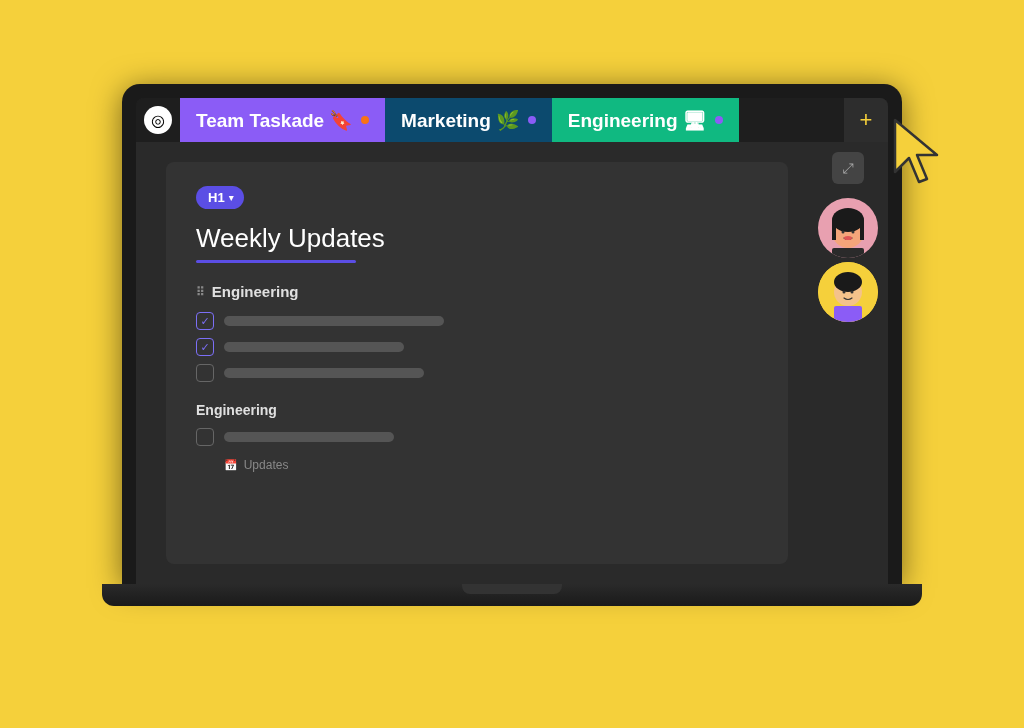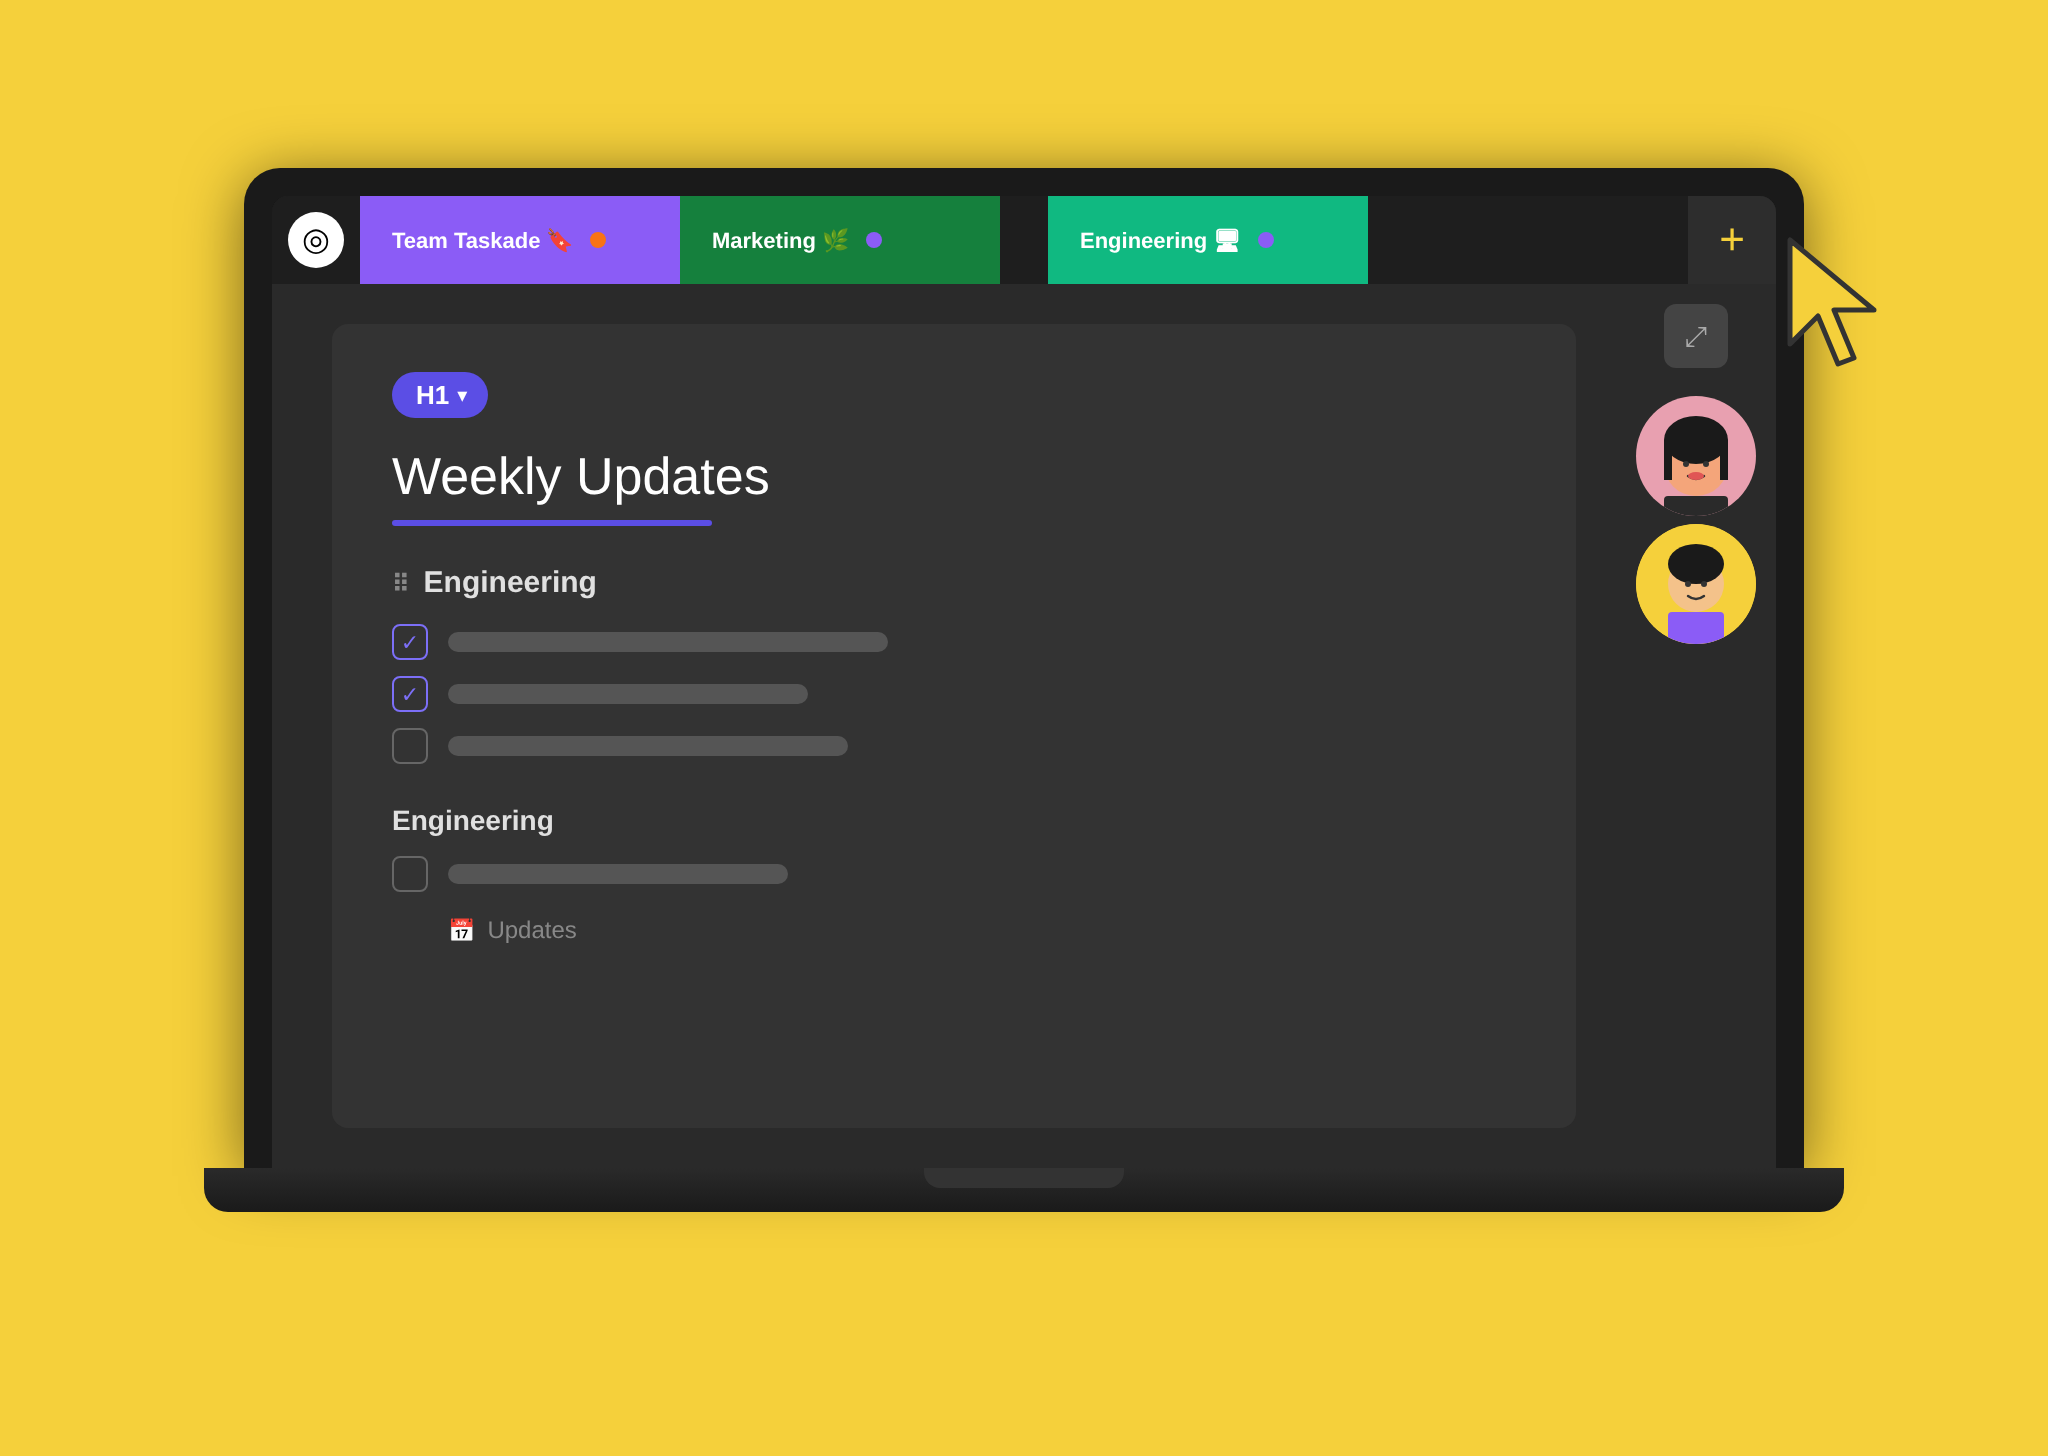--- a/index.html
+++ b/index.html
@@ -89,41 +89,40 @@
       display: flex;
       align-items: center;
       justify-content: center;
       font-size: 14px;
     }
 
     .tab {
       display: flex;
       align-items: center;
       padding: 0 16px;
-      font-size: 11px;
+      font-size: 19px;
       font-weight: 600;
       color: #fff;
       position: relative;
       cursor: pointer;
     }
 
     .tab-team {
       background: #8B5CF6;
       min-width: 160px;
     }
 
     .tab-marketing {
-      background: #15803d;
+      background: #0c4a6e;
       min-width: 160px;
     }
 
     .tab-engineering {
       background: #10B981;
       min-width: 160px;
-      margin-left: 24px;
     }
 
     .tab-dot {
       width: 8px;
       height: 8px;
       border-radius: 50%;
       margin-left: 8px;
       flex-shrink: 0;
     }
 

